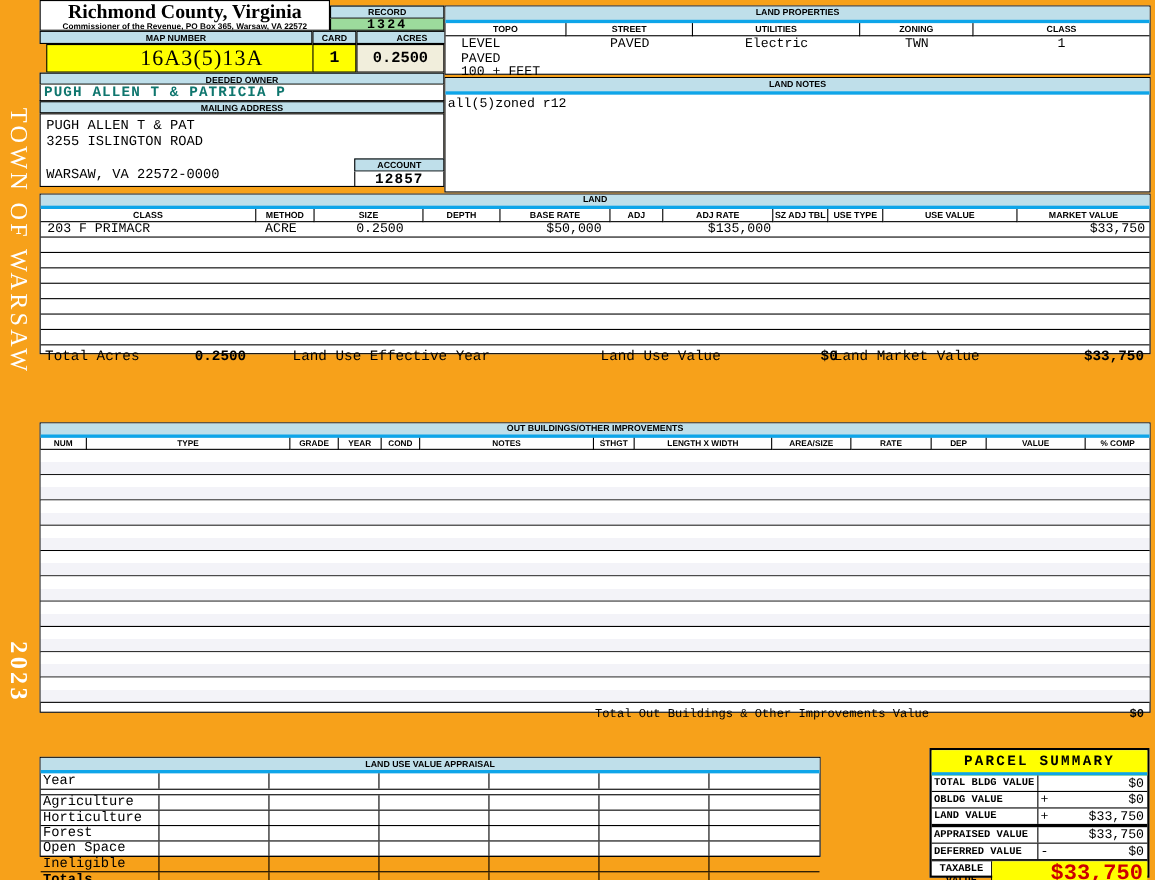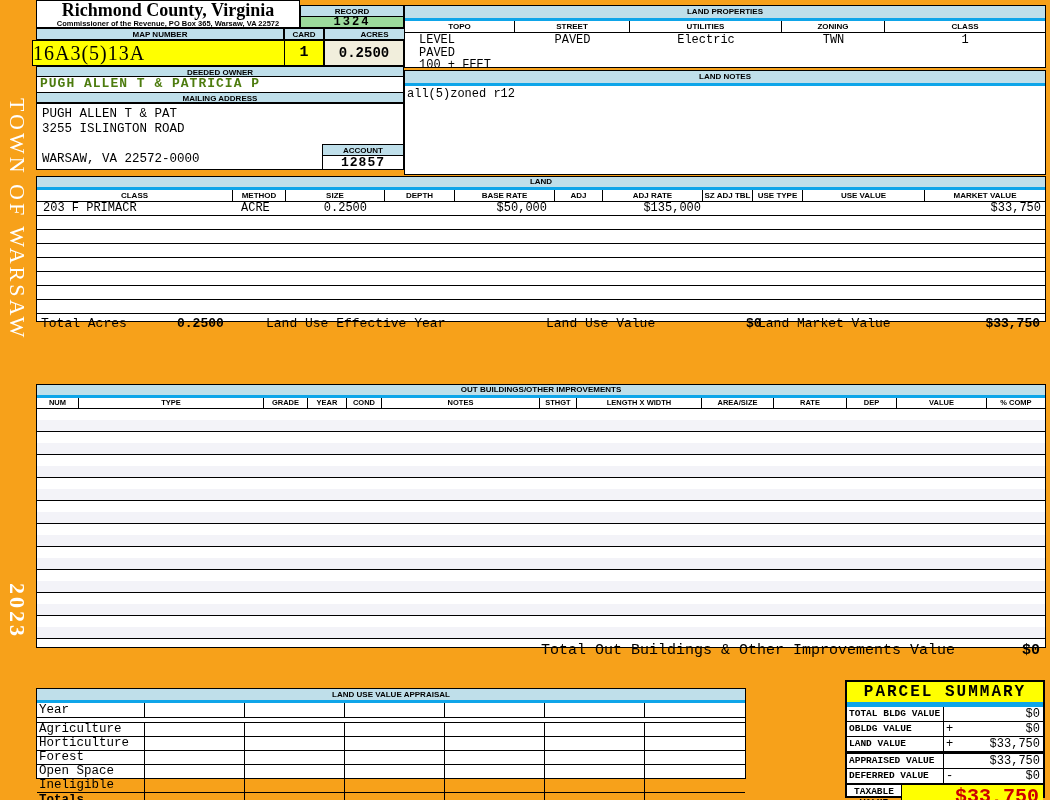--- a/index.html
+++ b/index.html
@@ -14,35 +14,35 @@
   
   .side-text{color:#fff;font-family:"Liberation Serif","DejaVu Serif",serif;
              writing-mode:vertical-rl;letter-spacing:3px;}
   #town{left:4px;top:98px;font-size:22px;height:370px;}
   #year{left:4px;top:583px;font-size:22px;font-weight:bold;height:90px;}
   
   #title-box{left:36px;top:0;width:264px;height:28px;text-align:center;}
   #county{font-family:"Liberation Serif","DejaVu Serif",serif;font-size:18px;font-weight:bold;line-height:19px;}
   #commish{font-family:"Liberation Sans",sans-serif;font-size:7.5px;font-weight:bold;line-height:8px;}
   #map-h{left:36px;top:28px;width:248px;height:12px;}
-  #map-v{left:32px;top:40px;width:283px;height:26px;background:#FFFF00;border:1px solid #000;
-         font-family:"Liberation Serif",serif;font-size:20px;line-height:24px;letter-spacing:1px;}
+  #map-v{left:42px;top:40px;width:283px;height:26px;background:#FFFF00;border:1px solid #000;
+         font-family:"Liberation Serif",serif;font-size:20px;text-align:center;line-height:24px;letter-spacing:1px;}
   #card-h{left:284px;top:28px;width:40px;height:12px;}
   #card-v{left:284px;top:40px;width:40px;height:26px;background:#FFFF00;border:1px solid #000;
           font-size:15px;font-weight:bold;text-align:center;line-height:24px;}
   #acres-h{left:324px;top:28px;width:101px;height:12px;}
   #acres-v{left:324px;top:40px;width:80px;height:26px;background:#F1EEDC;border:1px solid #000;
            font-size:14px;font-weight:bold;text-align:center;line-height:24px;}
   #rec-h{left:300px;top:5px;width:104px;height:12px;}
   #rec-v{left:300px;top:17px;width:104px;height:11px;background:#9CDB9C;border:1px solid #000;border-top:none;
          font-size:12px;font-weight:bold;text-align:center;line-height:10px;letter-spacing:2px;}
   
   #own-h{left:36px;top:66px;width:368px;height:11px;}
-  #own-v{left:36px;top:77px;width:368px;height:26px;background:#fff;border:1px solid #000;border-top:none;
-         color:#4d7c0f;font-weight:bold;font-size:13px;line-height:14px;padding-left:3px;letter-spacing:1px;}
+  #own-v{left:36px;top:77px;width:368px;height:15px;background:#fff;border:1px solid #000;border-top:none;
+         color:#0f766e;font-weight:bold;font-size:13px;line-height:14px;padding-left:3px;letter-spacing:1px;}
   #mail-h{left:36px;top:92px;width:368px;height:11px;}
   #addr{left:36px;top:103px;width:368px;height:67px;font-size:12.5px;padding:3px 0 0 5px;}
   .addr-line{min-height:15px;line-height:15px;}
   #acct-h{left:322px;top:144px;width:82px;height:12px;}
   #acct-v{left:322px;top:156px;width:82px;height:14px;background:#fff;border:1px solid #000;border-top:none;
           font-size:13px;font-weight:bold;text-align:center;line-height:13px;letter-spacing:1px;}
   
   #land-props{left:404px;top:5px;width:642px;height:63px;}
   .lp-grid{display:grid;grid-template-columns:110px 115px 152px 103px 160px;}
   .lp-grid .hc{font-family:"Liberation Sans",sans-serif;font-size:8px;font-weight:bold;text-align:center;
@@ -66,32 +66,32 @@
   .lt-total{position:relative;height:20px;font-size:13px;line-height:20px;}
   .lt-total span{position:absolute;}
   .b{font-weight:bold;}
   
   #outb{left:36px;top:384px;width:1010px;height:264px;}
   .ob-cols{display:grid;grid-template-columns:42px 185px 44px 39px 35px 158px 37px 125px 72px 73px 50px 90px 58px;}
   .ob-cols .hc{font-family:"Liberation Sans",sans-serif;font-size:7.5px;font-weight:bold;text-align:center;
                line-height:10px;height:10px;border-right:1px solid #000;border-bottom:1px solid #000;overflow:hidden;}
   .ob-cols .hc:last-child{border-right:none;}
   .ob-empty{height:22px;border-bottom:1px solid #000;background:linear-gradient(to bottom,#ffffff 50%,#f3f3f8 50%);}
-  .ob-total{position:relative;height:23px;font-size:15px;line-height:23px;text-decoration:underline;}
+  .ob-total{position:relative;height:23px;font-size:11px;line-height:23px;text-decoration:underline;}
   .ob-total span{position:absolute;}
   
   #appraisal{left:36px;top:688px;width:710px;height:91px;}
   .ap-row{display:grid;grid-template-columns:108px 100px 100px 100px 100px 100px 100px;border-bottom:1px solid #000;}
   .ap-row .c{border-right:1px solid #000;font-size:12.5px;line-height:13px;height:13px;padding-left:2px;overflow:hidden;}
   .ap-row .c:last-child{border-right:none;}
   .ap-gap{height:4px;border-bottom:1px solid #000;}
   .ap-row.tall .c{height:14px;line-height:14px;}
   
   #parcel{left:845px;top:680px;width:200px;height:118px;background:#fff;border:2px solid #000;}
-  #ps-title{background:#FFFF00;height:20px;border-bottom:5px solid #0ea5e9;font-size:16px;font-weight:bold;
+  #ps-title{background:#FFFF00;height:20px;border-bottom:3px solid #0ea5e9;font-size:13px;font-weight:bold;
             text-align:center;line-height:20px;letter-spacing:2px;}
   .ps-row{display:grid;grid-template-columns:97px 1fr;height:14px;border-bottom:1px solid #000;}
   .ps-row .lbl{font-size:9.5px;font-weight:bold;line-height:14px;padding-left:2px;border-right:1px solid #000;overflow:hidden;}
   .ps-row .val{position:relative;font-size:12px;line-height:14px;text-align:right;padding-right:3px;}
   .ps-row .val .sign{position:absolute;left:2px;}
   .ps-row.thick{border-top:2px solid #000;}
   #ps-tax{display:grid;grid-template-columns:55px 1fr;height:24px;border-top:1px solid #000;}
   #ps-tax .lbl{font-size:9.5px;font-weight:bold;line-height:11px;text-align:center;padding-top:1px;
                border-right:1px solid #000;white-space:pre-line;}
   #ps-tax .val{background:#FFFF00;color:#CC0000;font-size:20px;font-weight:bold;text-align:right;

